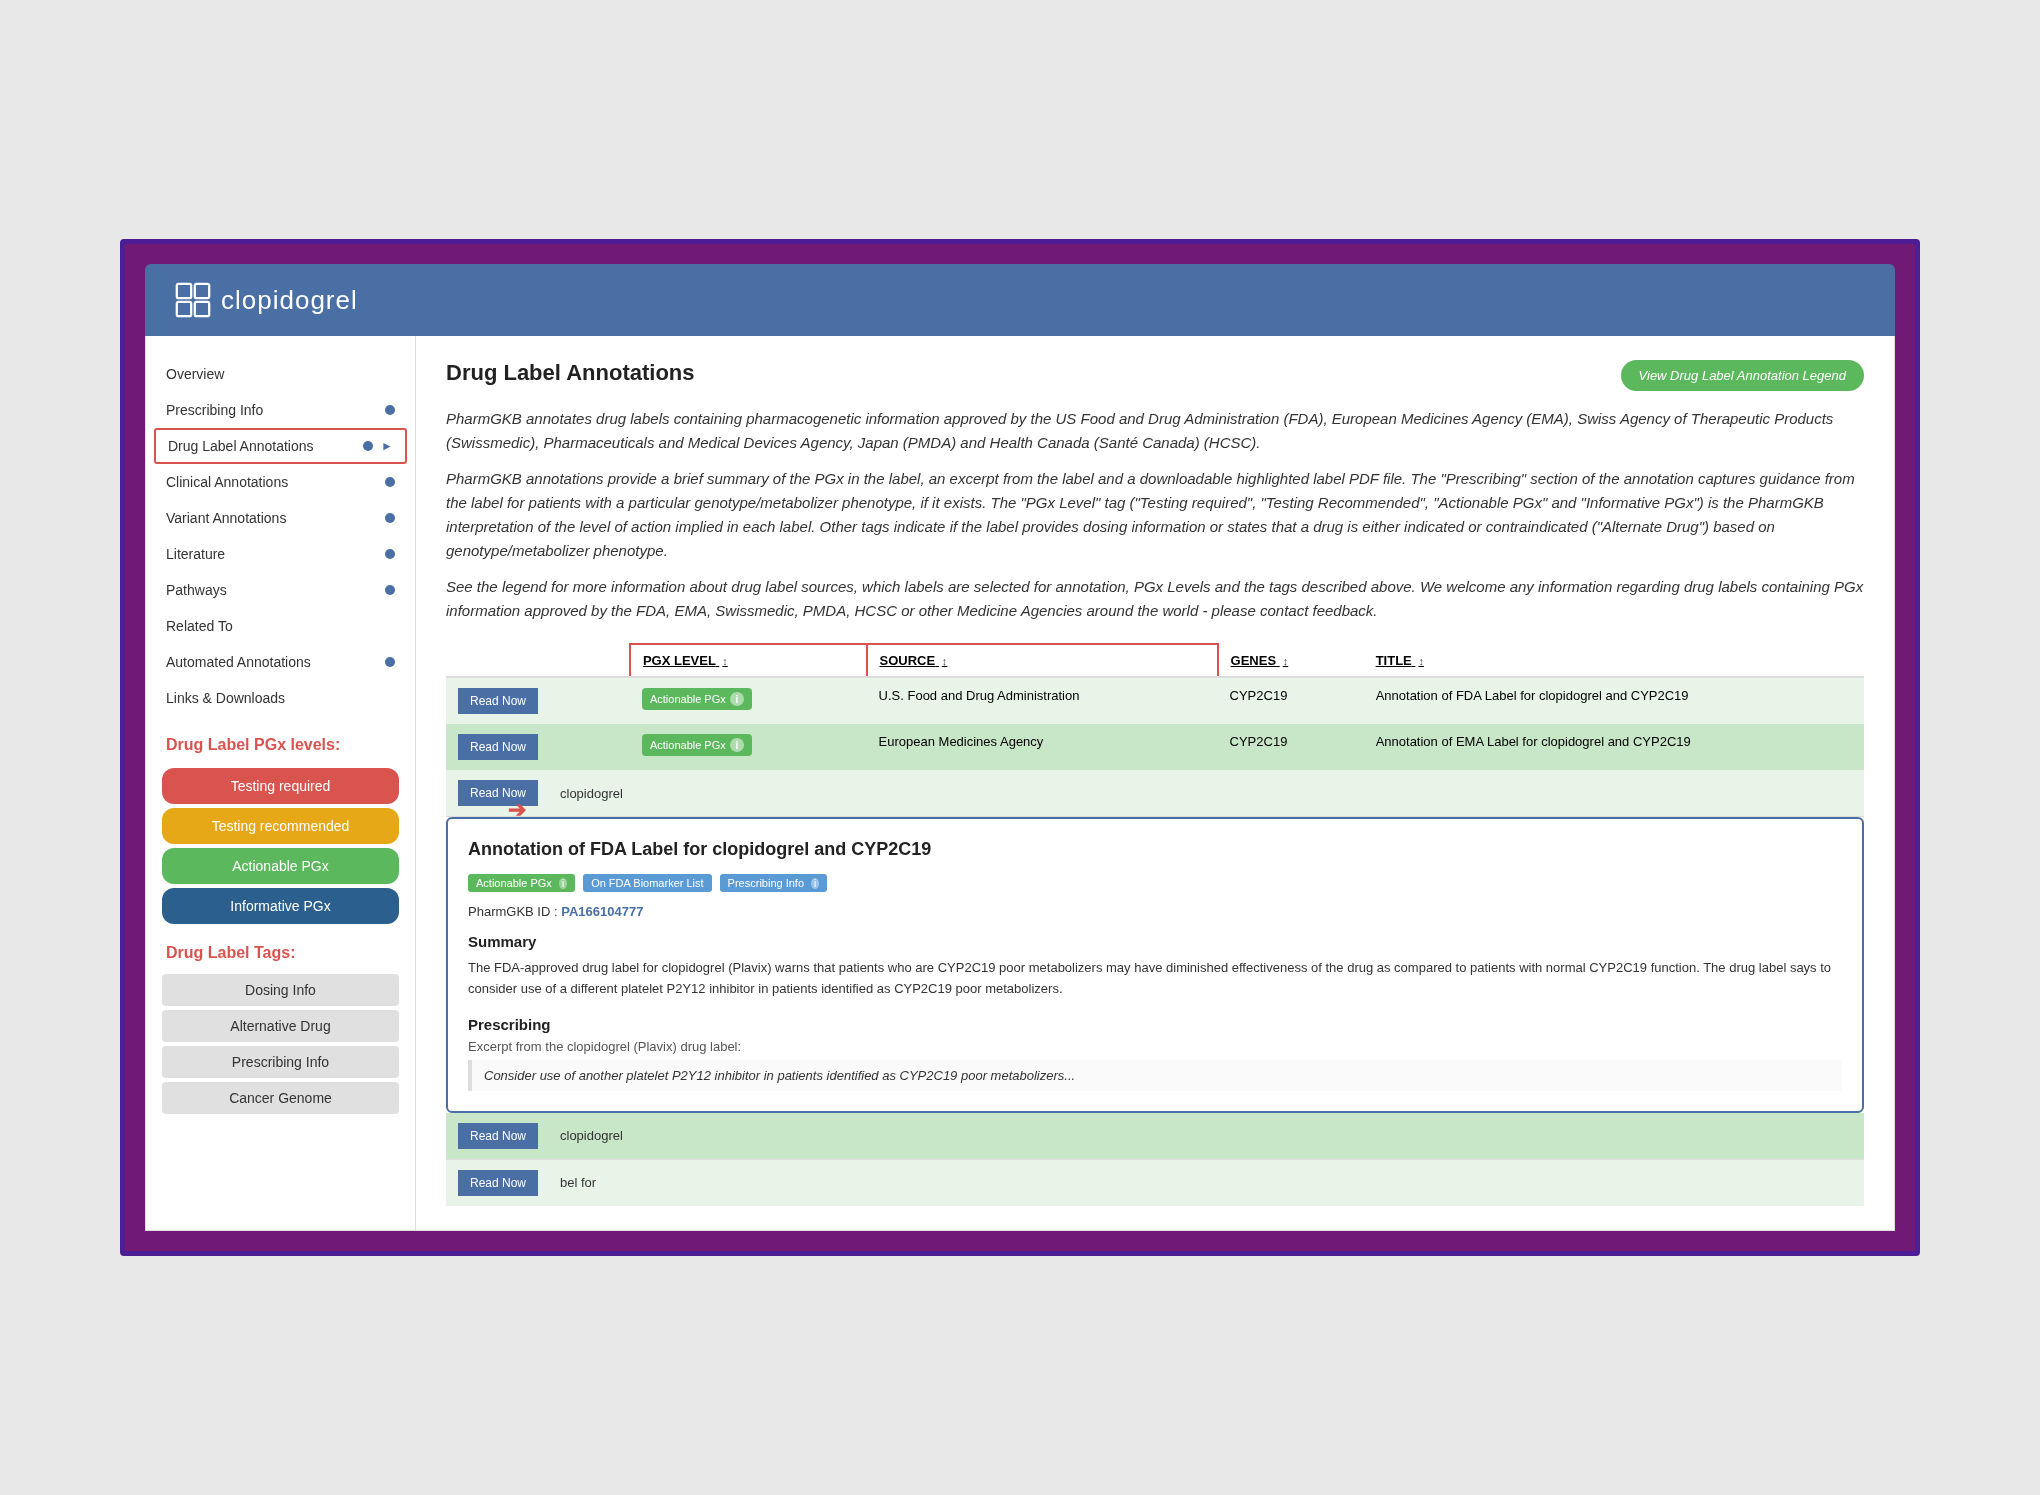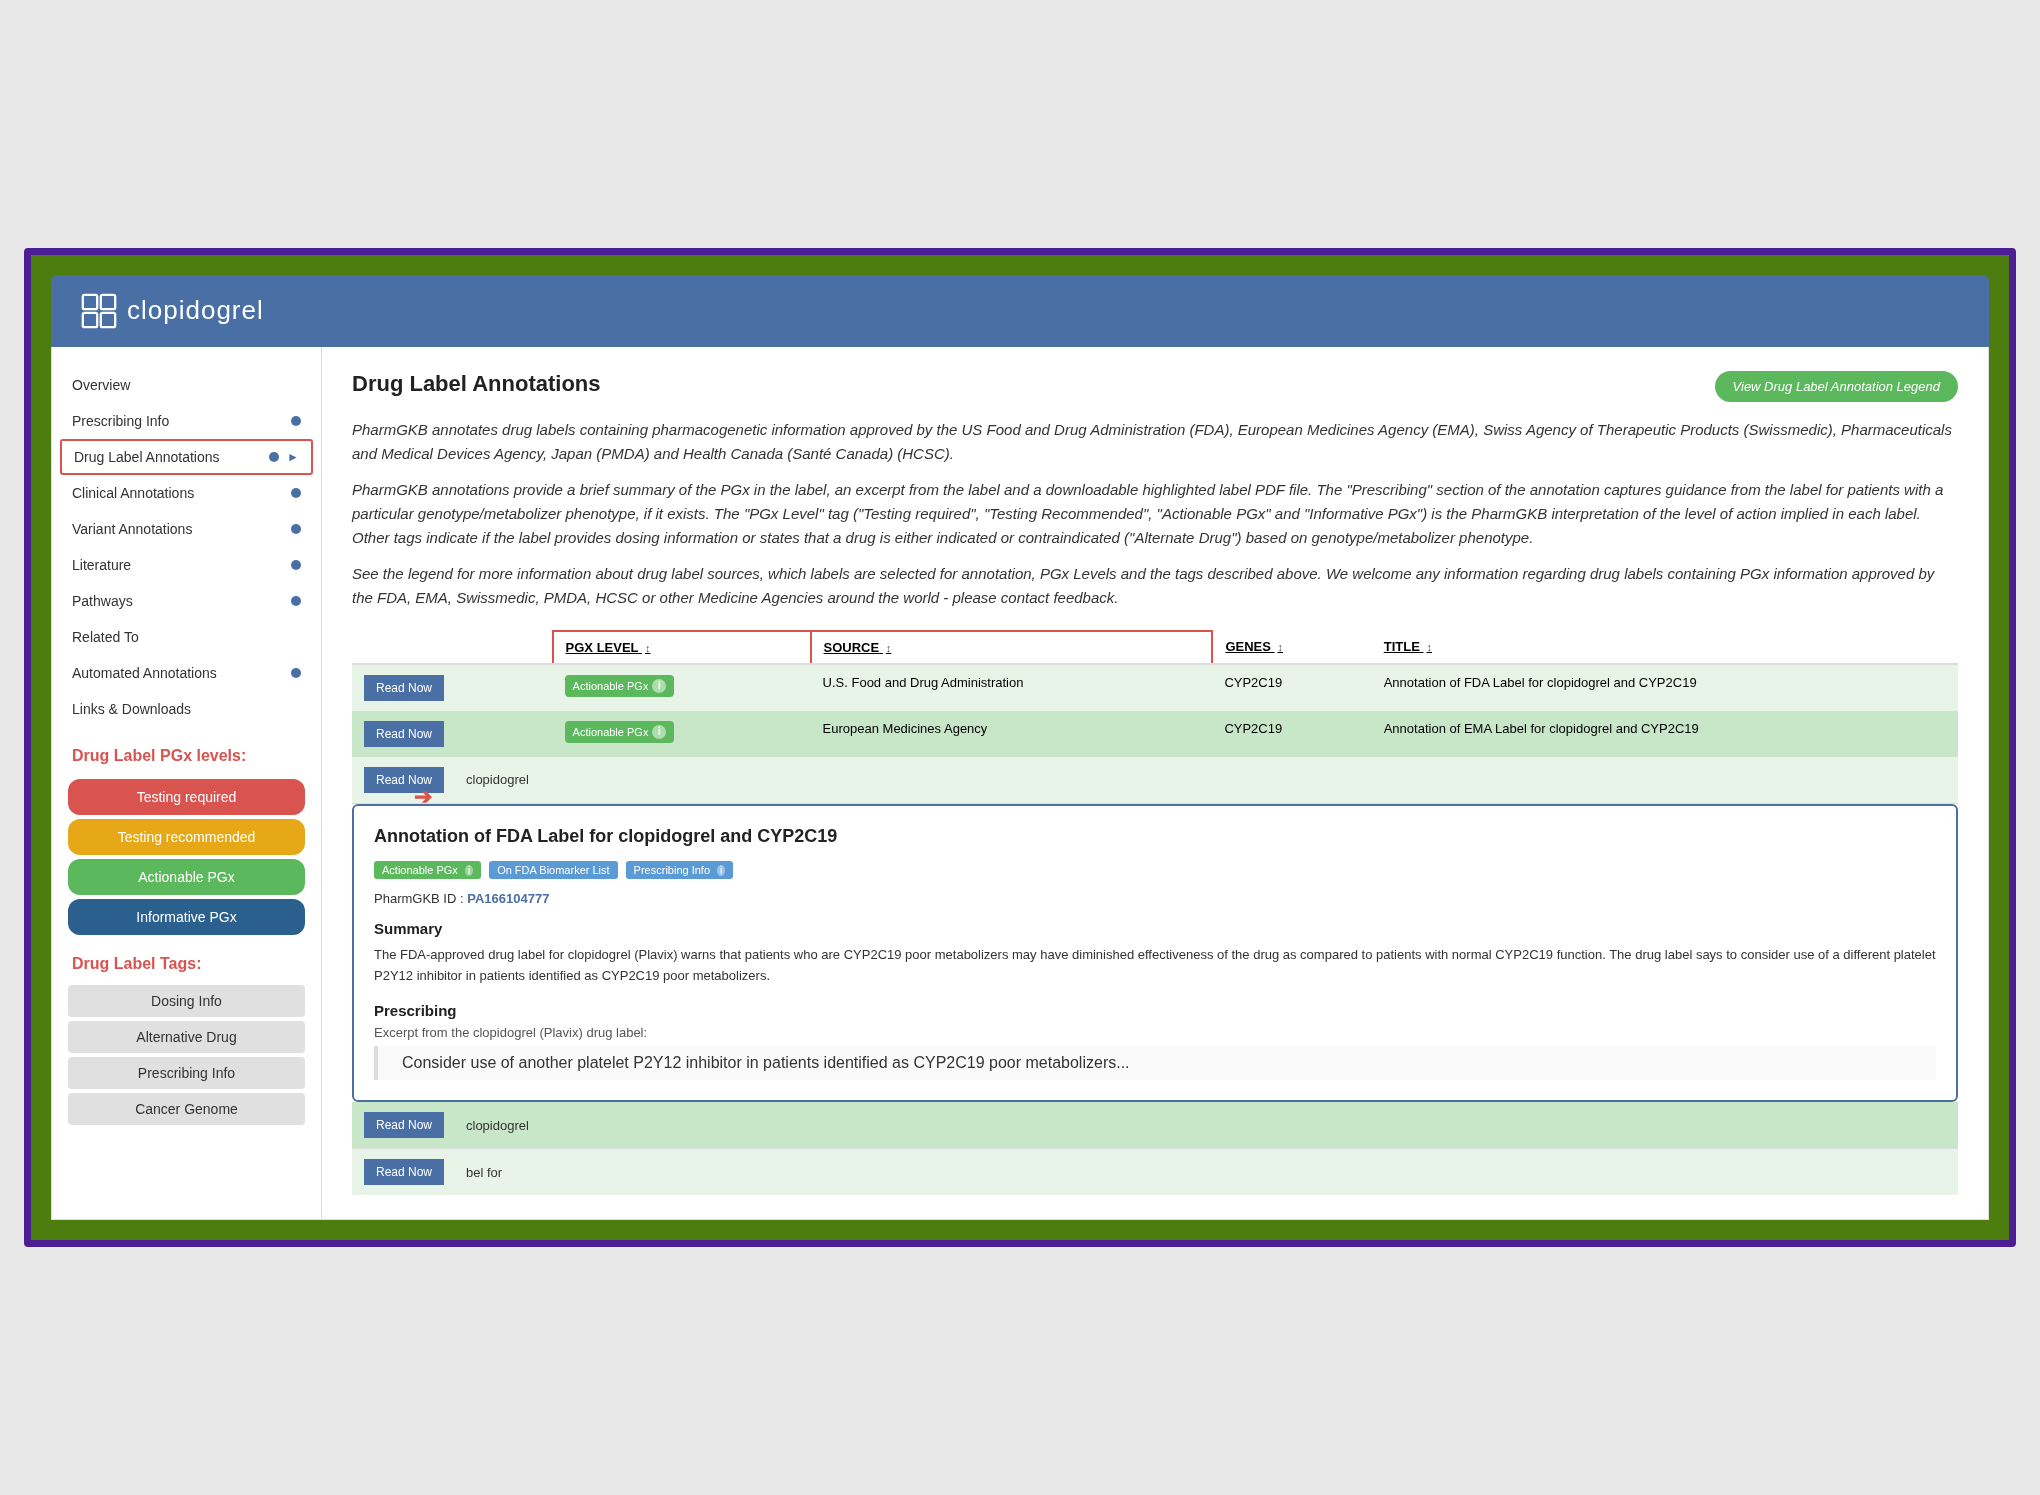--- a/index.html
+++ b/index.html
@@ -6,24 +6,24 @@
     body {
       font-family: Arial, Helvetica, sans-serif;
       background: #e8e8e8;
       display: flex;
       justify-content: center;
       align-items: center;
       min-height: 100vh;
       padding: 20px;
     }
     .outer-frame {
-      background: #4d7c0f;
-      border: 7px solid #4c1d95;
+      background: #701a75;
+      border: 5px solid #4c1d95;
       border-radius: 4px;
-      width: 1992px;
+      width: 1800px;
       max-width: 100%;
       padding: 20px;
     }
     
     .header-bar {
       background: #4a6fa5;
       border-radius: 6px 6px 0 0;
       padding: 18px 30px;
       display: flex;
       align-items: center;
@@ -288,24 +288,25 @@
       color: #222;
       margin-bottom: 6px;
     }
     .excerpt-label {
       font-size: 13px;
       color: #555;
       margin-bottom: 6px;
     }
     .excerpt-box {
       border-left: 4px solid #ddd;
-      padding: 8px 24px;
-      font-size: 16px;
+      padding: 8px 12px;
+      font-size: 13px;
       color: #333;
       background: #fafafa;
+      font-style: italic;
     }
     .table-wrapper {
       position: relative;
     }
     .th-sort {
       cursor: pointer;
       text-decoration: underline;
     }
   </style>
 </head>

